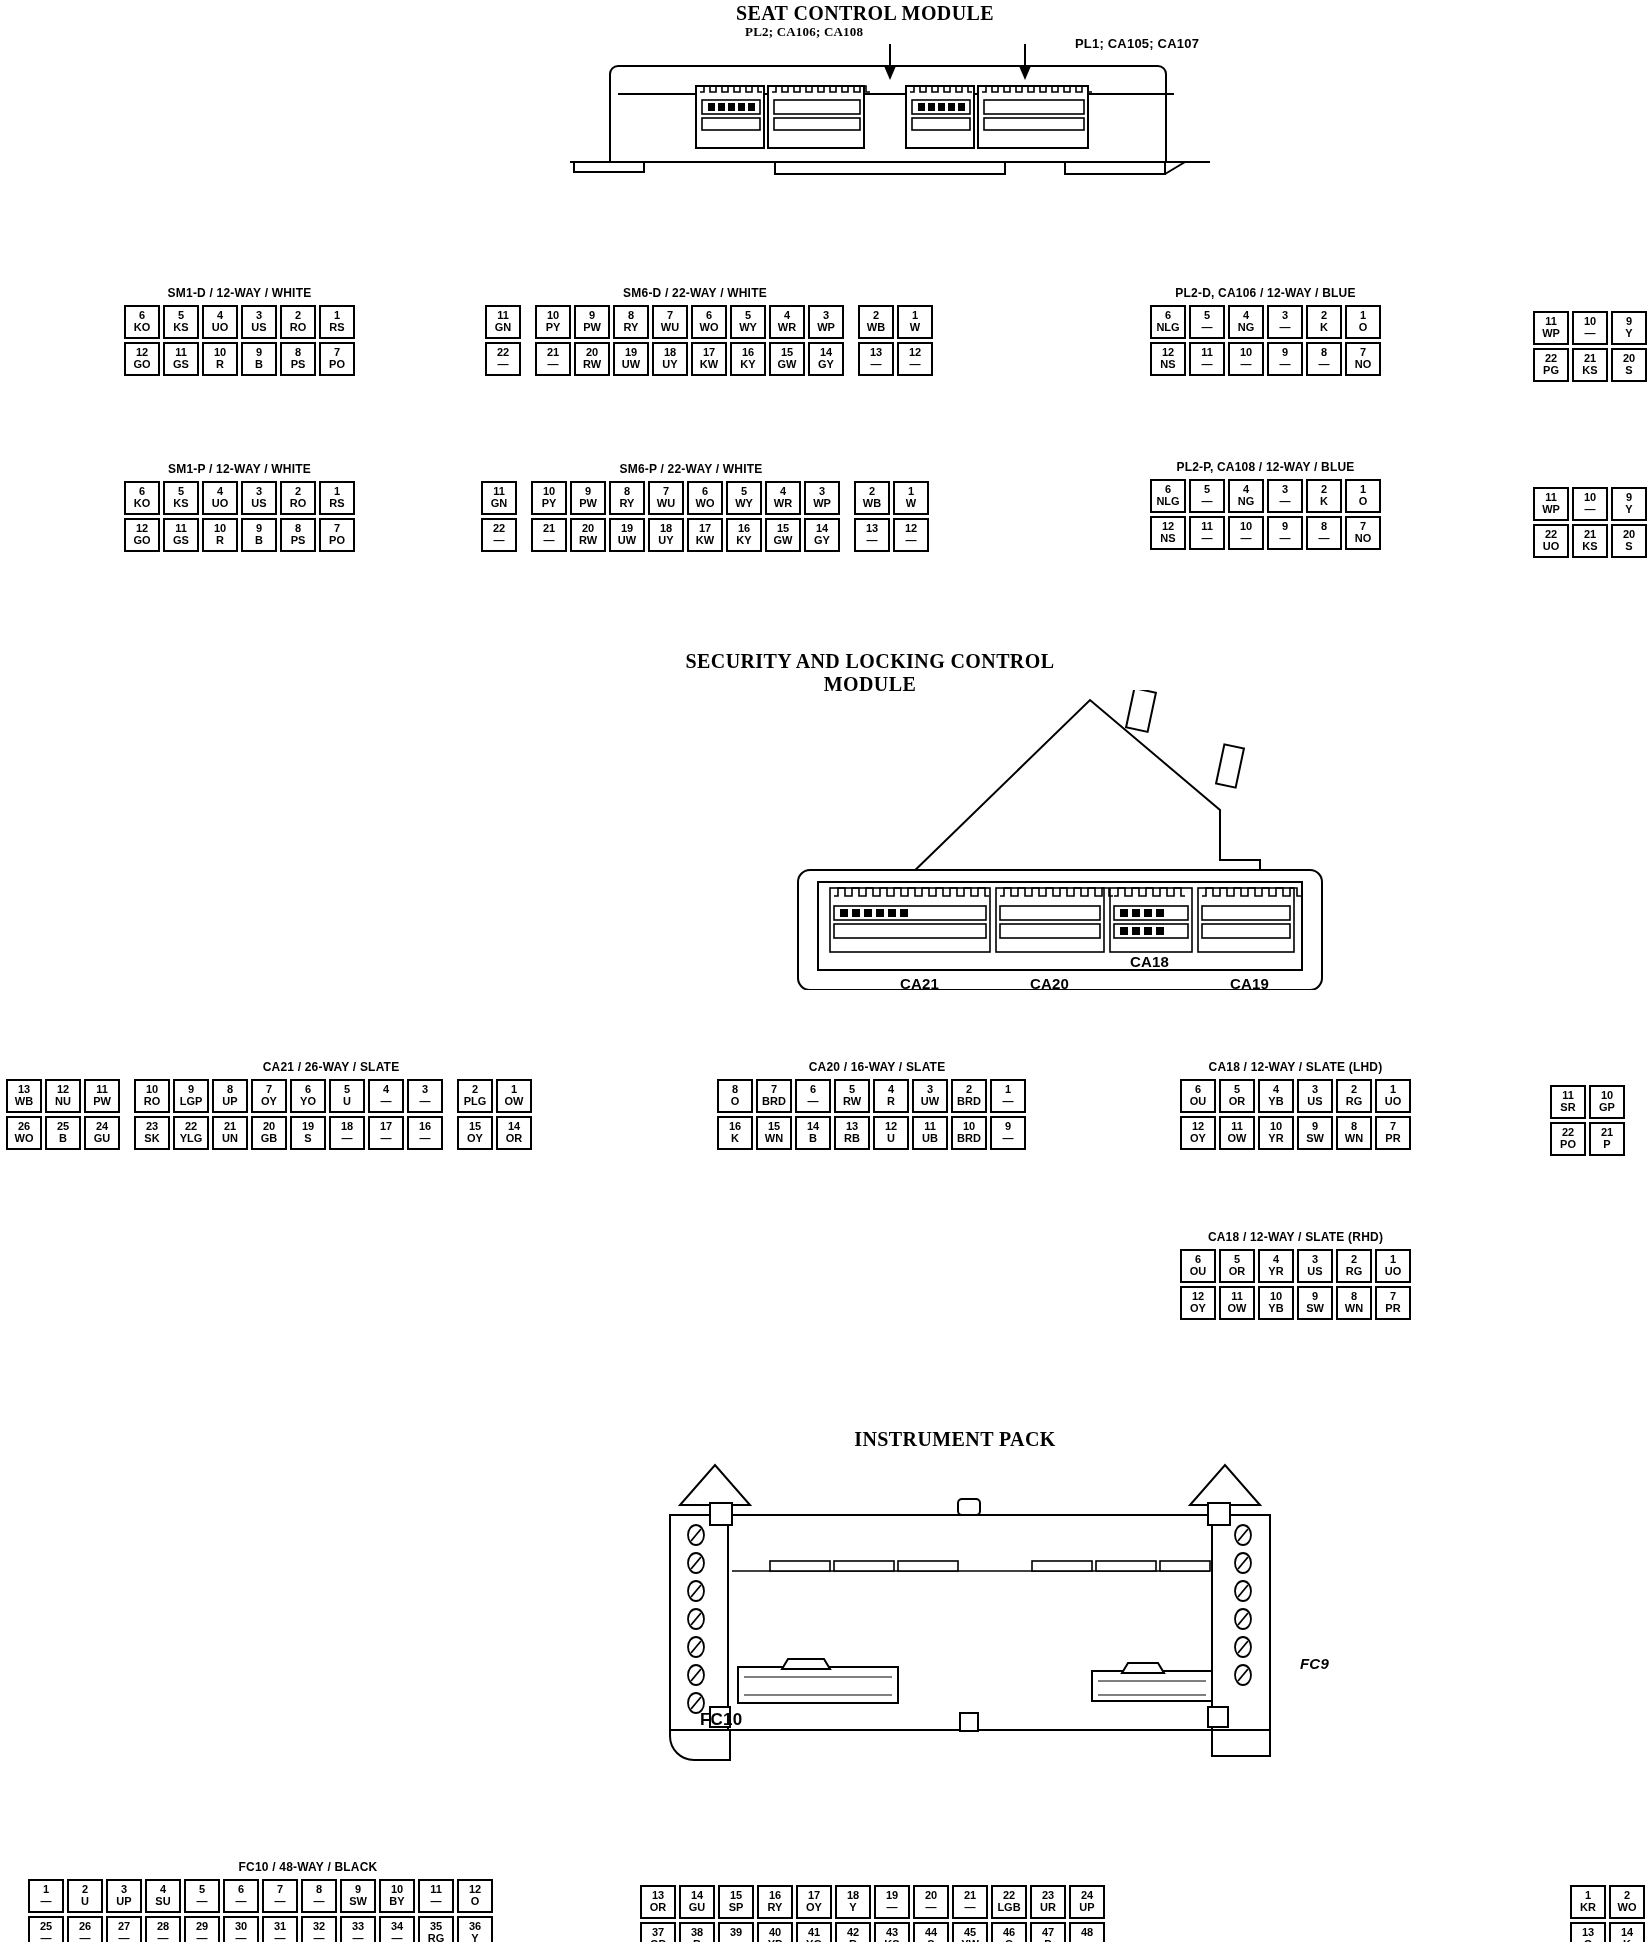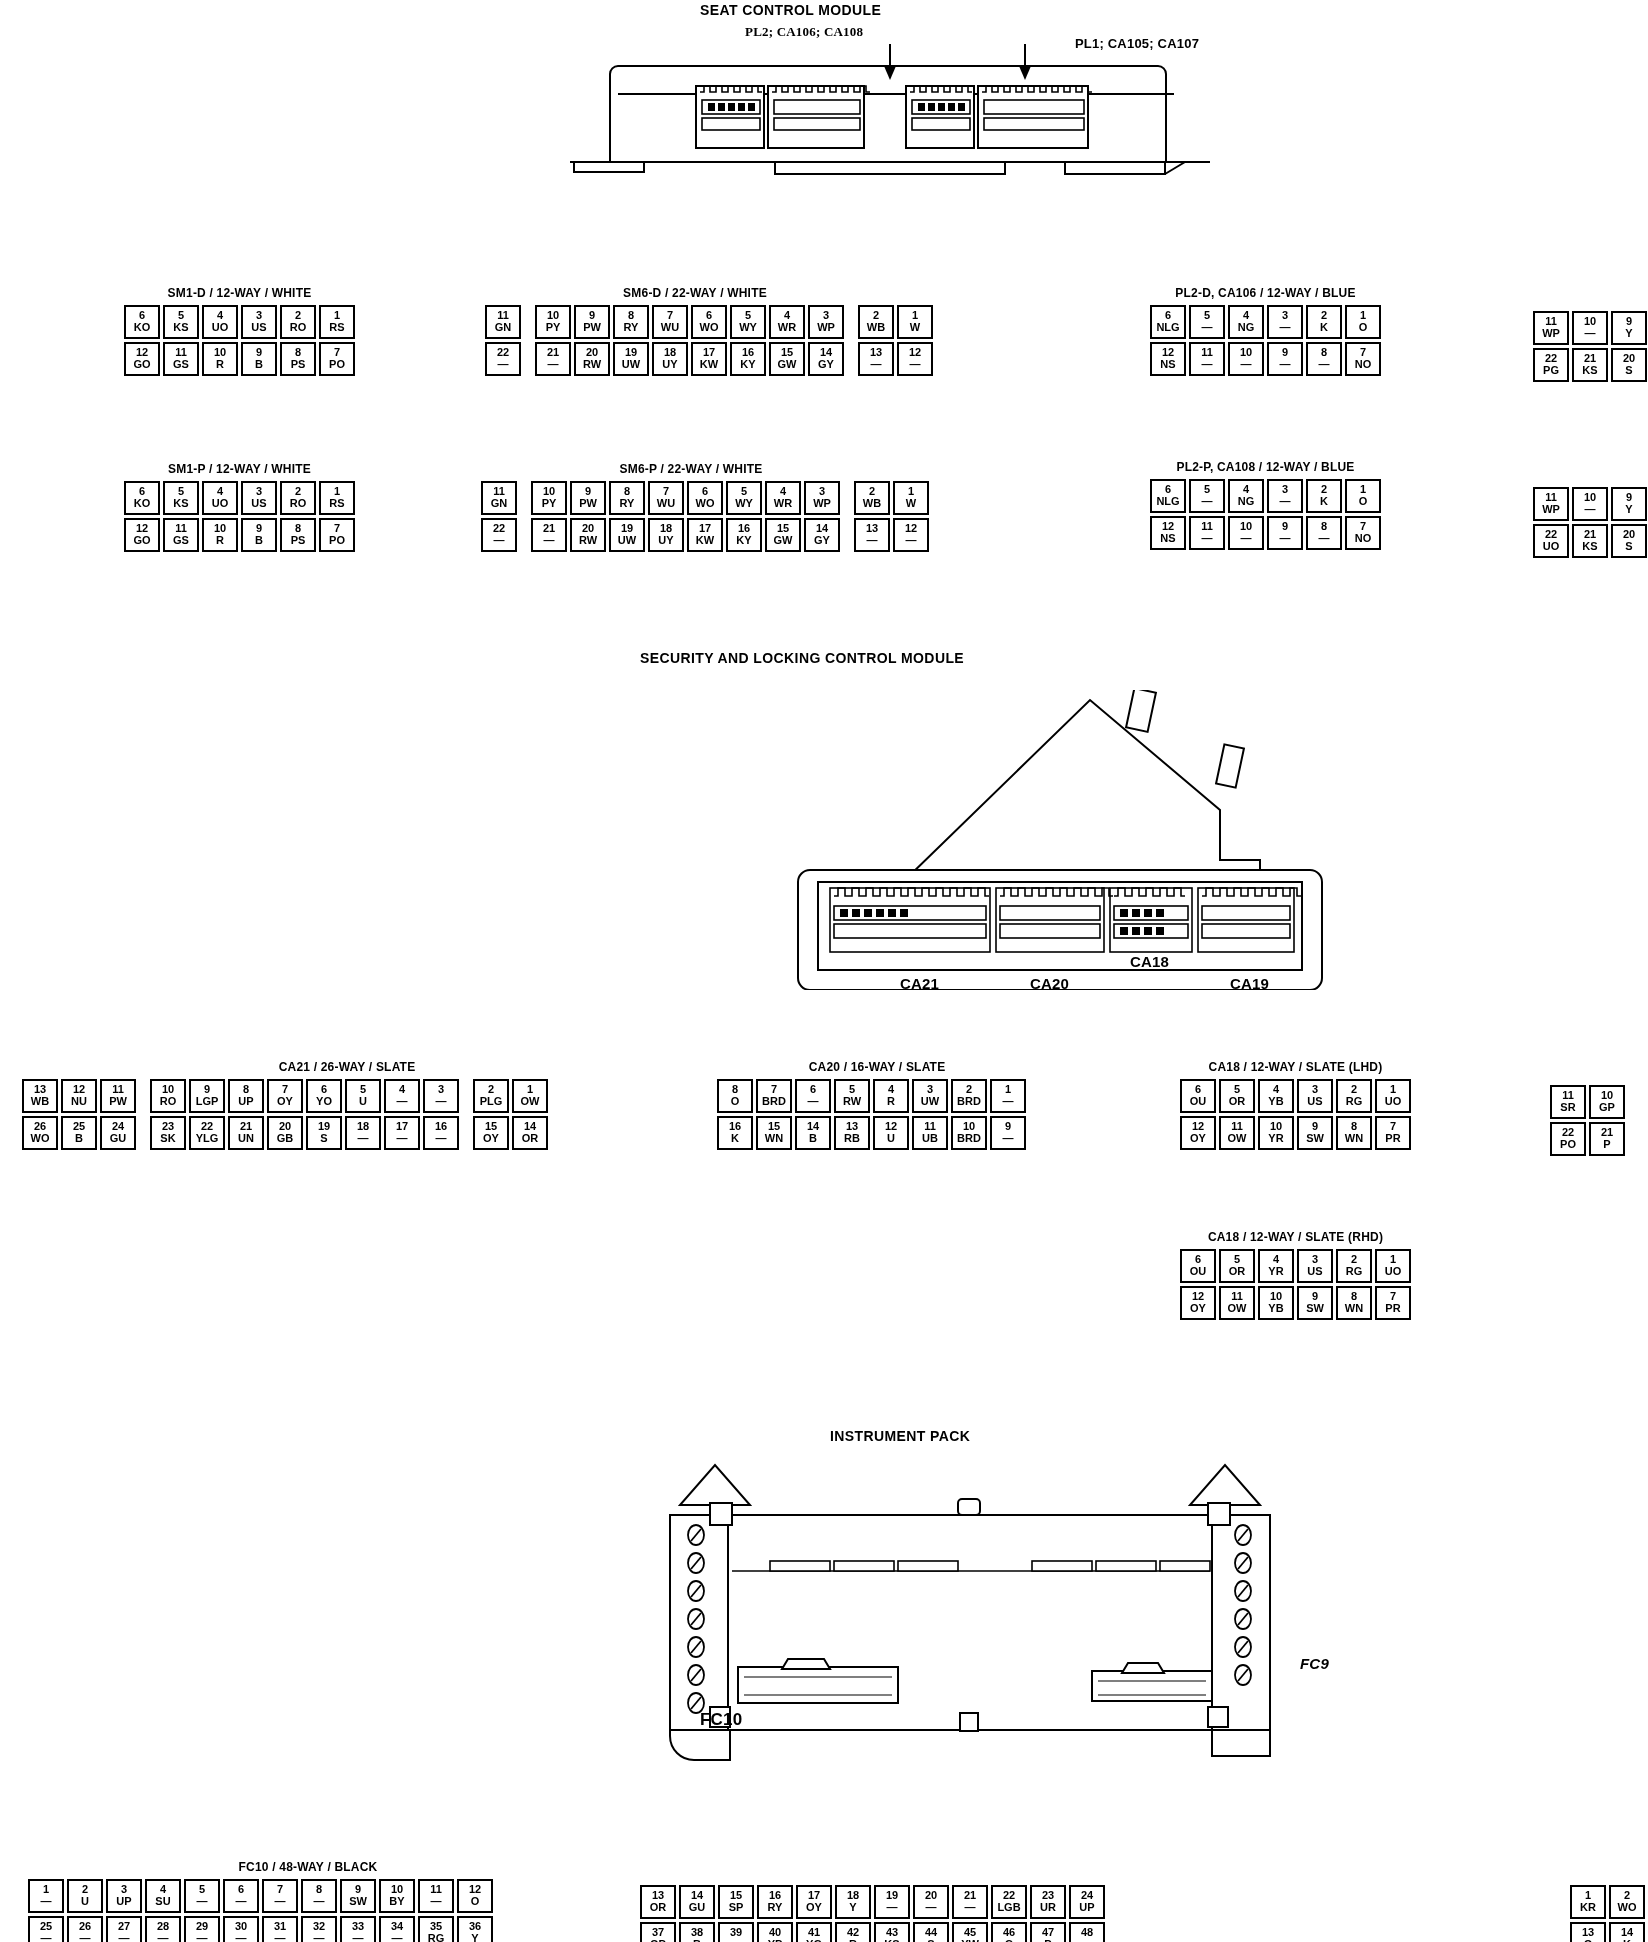--- a/index.html
+++ b/index.html
@@ -1,19 +1,19 @@
 <!DOCTYPE html>
 <html><head>
 <meta charset="utf-8">
 <style>
   html,body{margin:0;padding:0;background:#ffffff;}
   body{width:1648px;height:1942px;position:relative;font-family:"Liberation Sans",sans-serif;color:#000;}
   .sheet{position:relative;width:1648px;height:1942px;overflow:hidden;}
 
-  .ttl{position:absolute;font-weight:bold;font-size:14px;letter-spacing:.4px;}
+  .ttl{position:absolute;font-weight:bold;font-size:20px;letter-spacing:.4px;text-align:center;font-family:Liberation Serif, serif;}
   .lbl{position:absolute;font-weight:bold;font-size:13px;letter-spacing:.2px;}
   .grp-title{font-weight:bold;font-size:12px;text-align:center;letter-spacing:.2px;margin-bottom:5px;}
 
   .block{position:absolute;}
   .rowwrap{display:flex;flex-direction:column;gap:3px;align-items:flex-start;}
   .row{display:flex;gap:3px;}
   .cell{width:36px;height:34px;border:2px solid #000;box-sizing:border-box;
         display:flex;flex-direction:column;align-items:center;justify-content:center;
         font-size:11px;font-weight:bold;line-height:1.05;background:#fff;}
   .cell .n{font-size:11px;}
@@ -639,21 +639,21 @@
           <rect x="366" y="237" width="8" height="8"></rect>
       </g>
     </svg>
   </div>
 
   <div class="lbl" style="left:900px;top:975px;font-size:15px;">CA21</div>
   <div class="lbl" style="left:1030px;top:975px;font-size:15px;">CA20</div>
   <div class="lbl" style="left:1130px;top:953px;font-size:15px;">CA18</div>
   <div class="lbl" style="left:1230px;top:975px;font-size:15px;">CA19</div>
 
-  <div class="block" style="left:22px;top:1060px;">
+  <div class="block" style="left:6px;top:1060px;">
     <div class="grp-title" style="width:650px;">CA21 / 26-WAY / SLATE</div>
     <div class="rowwrap" id="t-ca21">
         <div class="row">
           <div class="cell">
             <span class="n">13</span>
             <span class="c">WB</span>
           </div>
           <div class="cell">
             <span class="n">12</span>
             <span class="c">NU</span>

